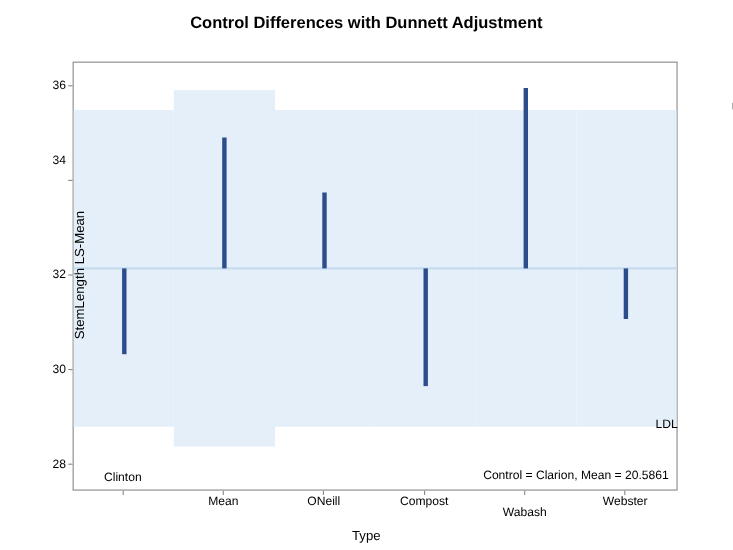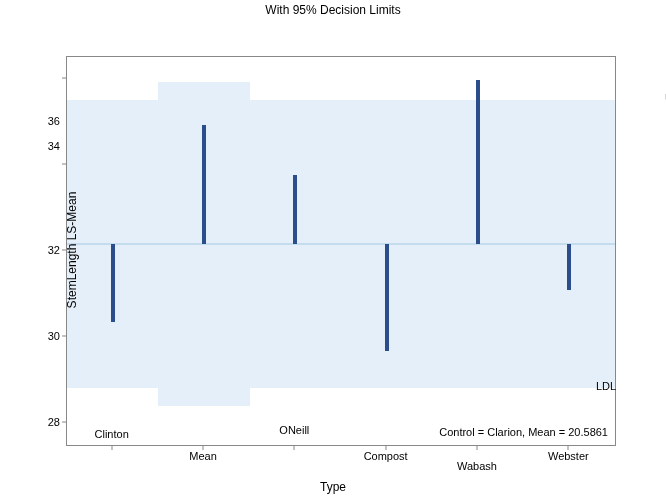--- a/index.html
+++ b/index.html
@@ -108,21 +108,21 @@
     position: absolute;
     font-size: 11px;
     color: #000;
   }
 </style>
 </head>
 <body>
 
 <div class="chart-container">
 
-  <div class="subtitle">With 95% Decision Limits</div>
+  <div class="title">Control Differences with Dunnett Adjustment</div>
 
   <div class="plot-area" id="plot">
       <div class="decision-band" style="left: 0px; width: 91.3333px; top: 43.1111px; height: 287.551px;"></div>
       <div class="decision-band" style="left: 91.3333px; width: 91.3333px; top: 24.5733px; height: 324.627px;"></div>
       <div class="decision-band" style="left: 182.667px; width: 91.3333px; top: 43.1111px; height: 287.551px;"></div>
       <div class="decision-band" style="left: 274px; width: 91.3333px; top: 43.1111px; height: 287.551px;"></div>
       <div class="decision-band" style="left: 365.333px; width: 91.3333px; top: 43.1111px; height: 287.551px;"></div>
       <div class="decision-band" style="left: 456.667px; width: 91.3333px; top: 43.1111px; height: 287.551px;"></div>
       <div class="ref-line" style="top: 185.813px;"></div>
       <div class="bar" style="left: 43.6667px; top: 186.813px; height: 78.32px;"></div>
@@ -137,27 +137,27 @@
   <div class="x-axis-label">Type</div>
 
 <div class="y-tick" style="top: 422.444px;">28</div>
     <div class="y-tick-mark" style="top: 422.444px;"></div>
     <div class="y-tick" style="top: 336.222px;">30</div>
     <div class="y-tick-mark" style="top: 336.222px;"></div>
     <div class="y-tick" style="top: 250px;">32</div>
     <div class="y-tick-mark" style="top: 250px;"></div>
     <div class="y-tick" style="top: 146px;">34</div>
     <div class="y-tick-mark" style="top: 163.778px;"></div>
-    <div class="y-tick" style="top: 77.5556px; margin-top: 43px;">36</div>
+    <div class="y-tick" style="top: 77.5556px;">36</div>
     <div class="y-tick-mark" style="top: 77.5556px;"></div>
     <div class="x-tick" style="left: 111.667px; top: 428px;">Clinton</div>
     <div class="x-tick-mark" style="left: 111.667px;"></div>
     <div class="x-tick" style="left: 203px; top: 450px;">Mean</div>
     <div class="x-tick-mark" style="left: 203px;"></div>
-    <div class="x-tick" style="left: 294.333px; top: 424px;">ONeill</div>
+    <div class="x-tick" style="left: 294.333px; top: 450px;">ONeill</div>
     <div class="x-tick-mark" style="left: 294.333px;"></div>
     <div class="x-tick" style="left: 385.667px; top: 450px;">Compost</div>
     <div class="x-tick-mark" style="left: 385.667px;"></div>
     <div class="x-tick" style="left: 477px; top: 460px;">Wabash</div>
     <div class="x-tick-mark" style="left: 477px;"></div>
     <div class="x-tick" style="left: 568.333px; top: 450px;">Webster</div>
     <div class="x-tick-mark" style="left: 568.333px;"></div>
     <div class="limit-label" style="left: 620px; top: 92.1111px; padding-left: 45px;">UDL</div>
     <div class="limit-label" style="left: 596px; top: 379.662px;">LDL</div>
     <div class="caption" style="right: 58px; top: 426px;">Control = Clarion, Mean = 20.5861</div>

